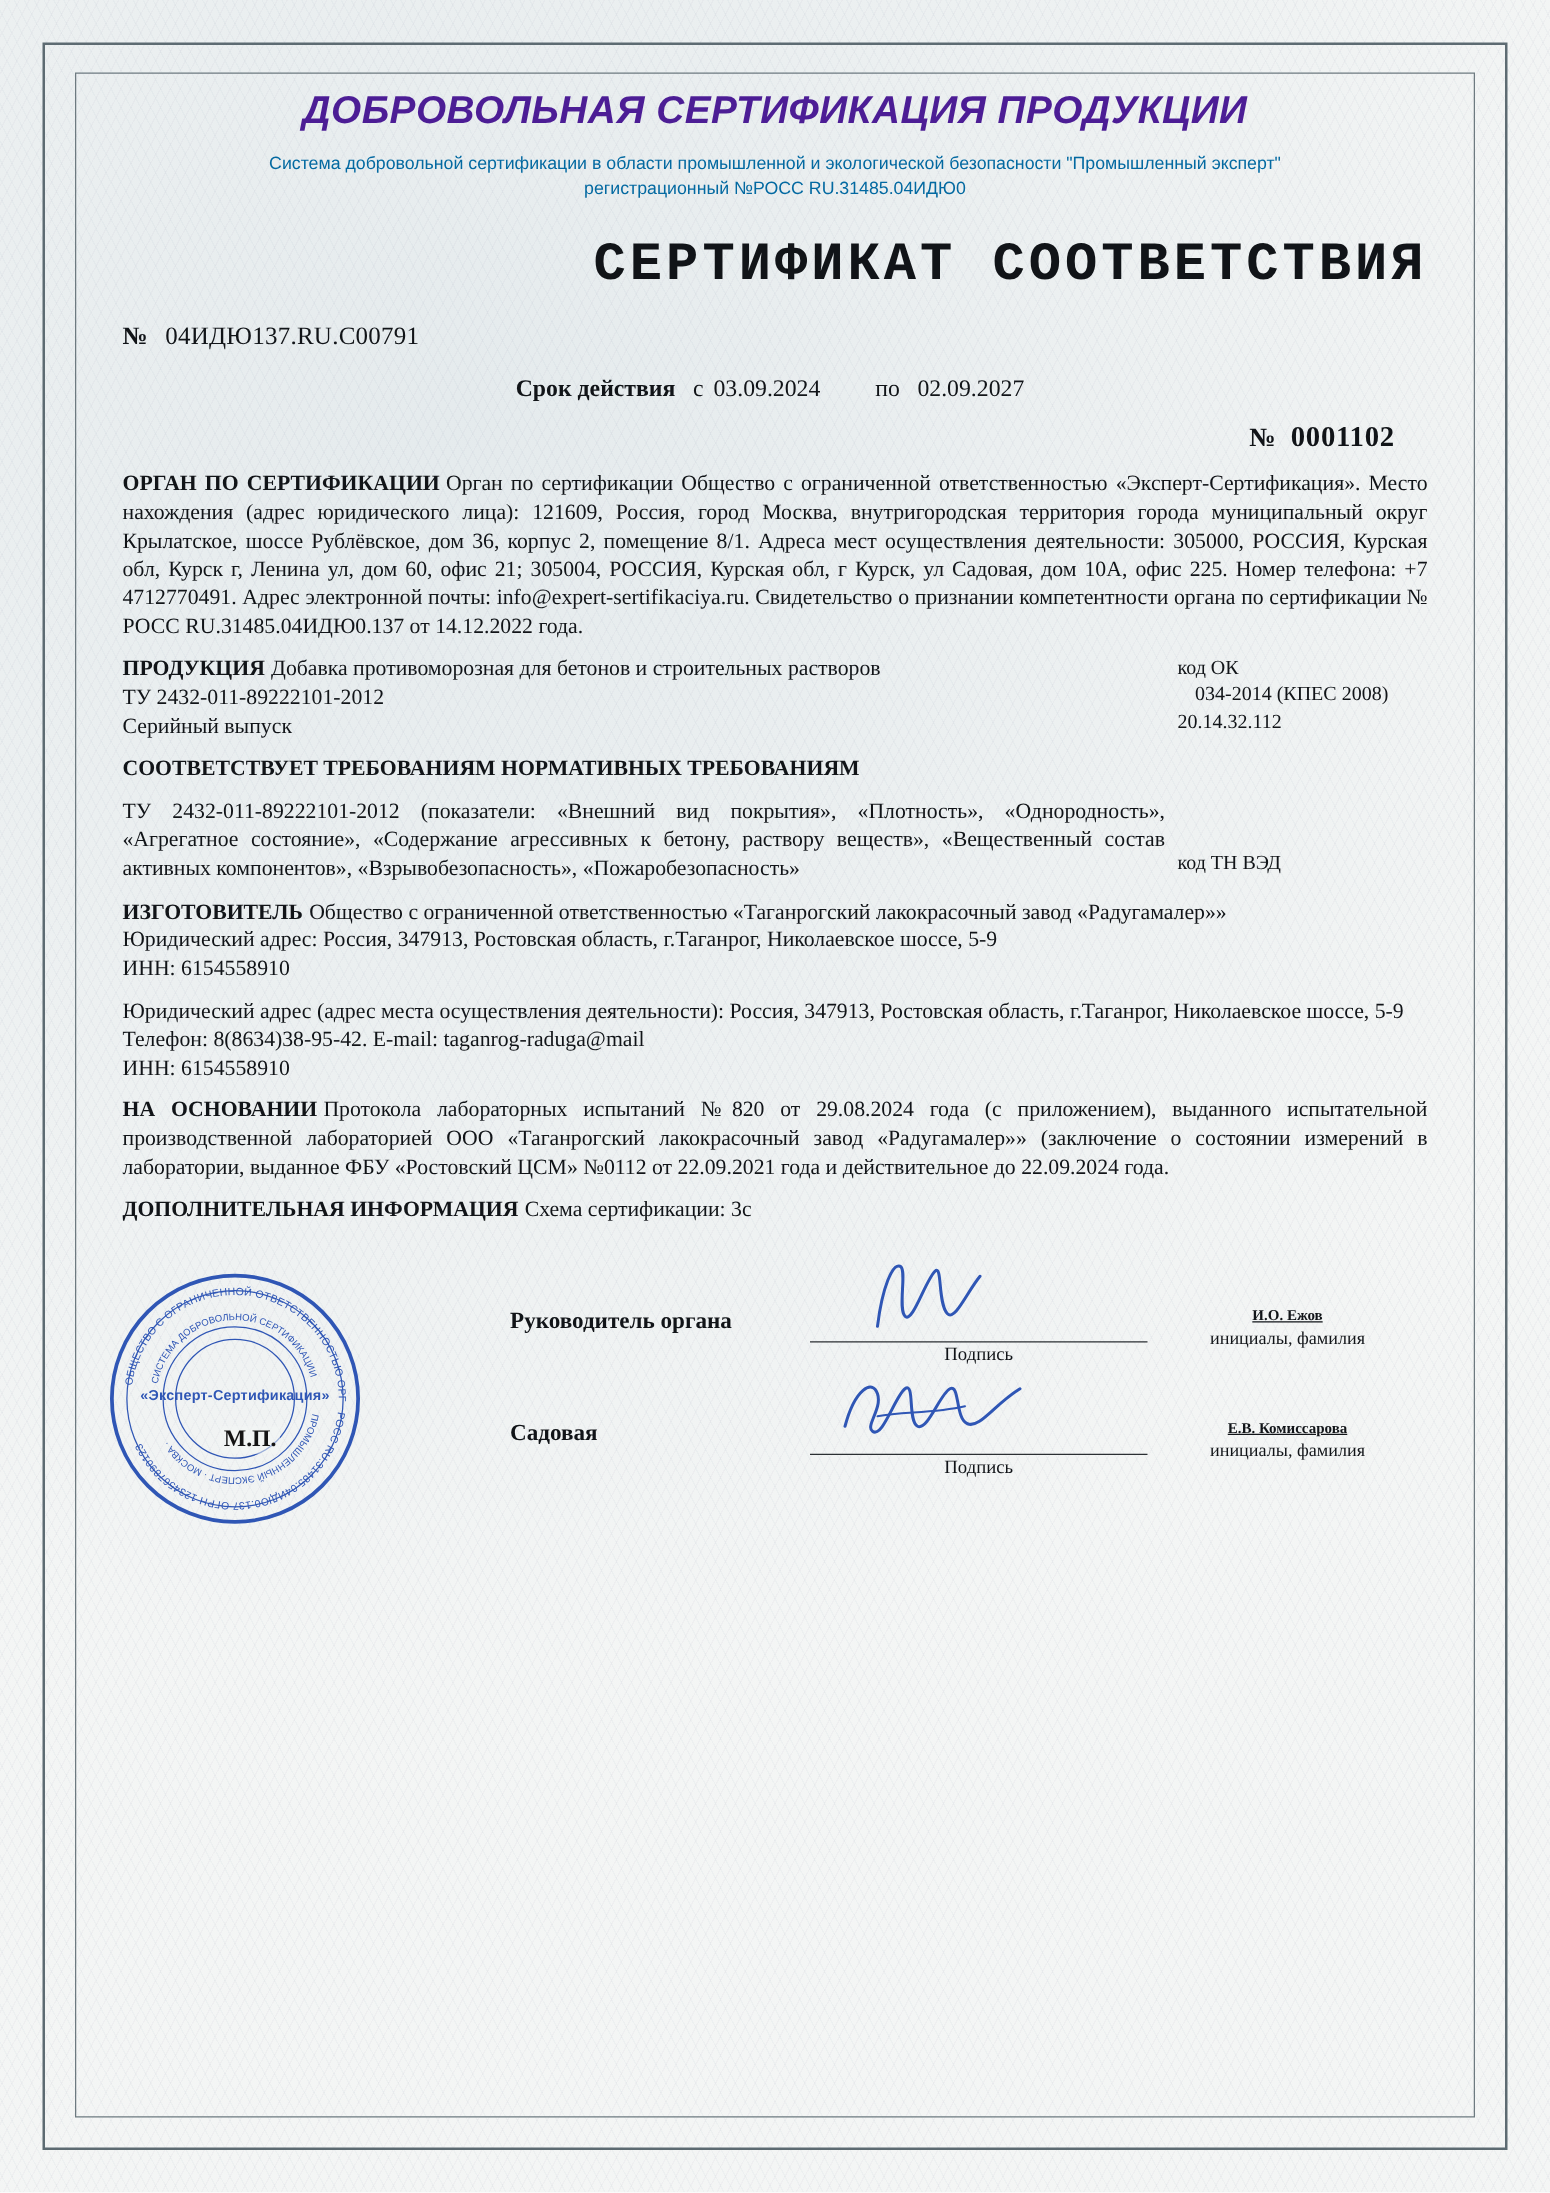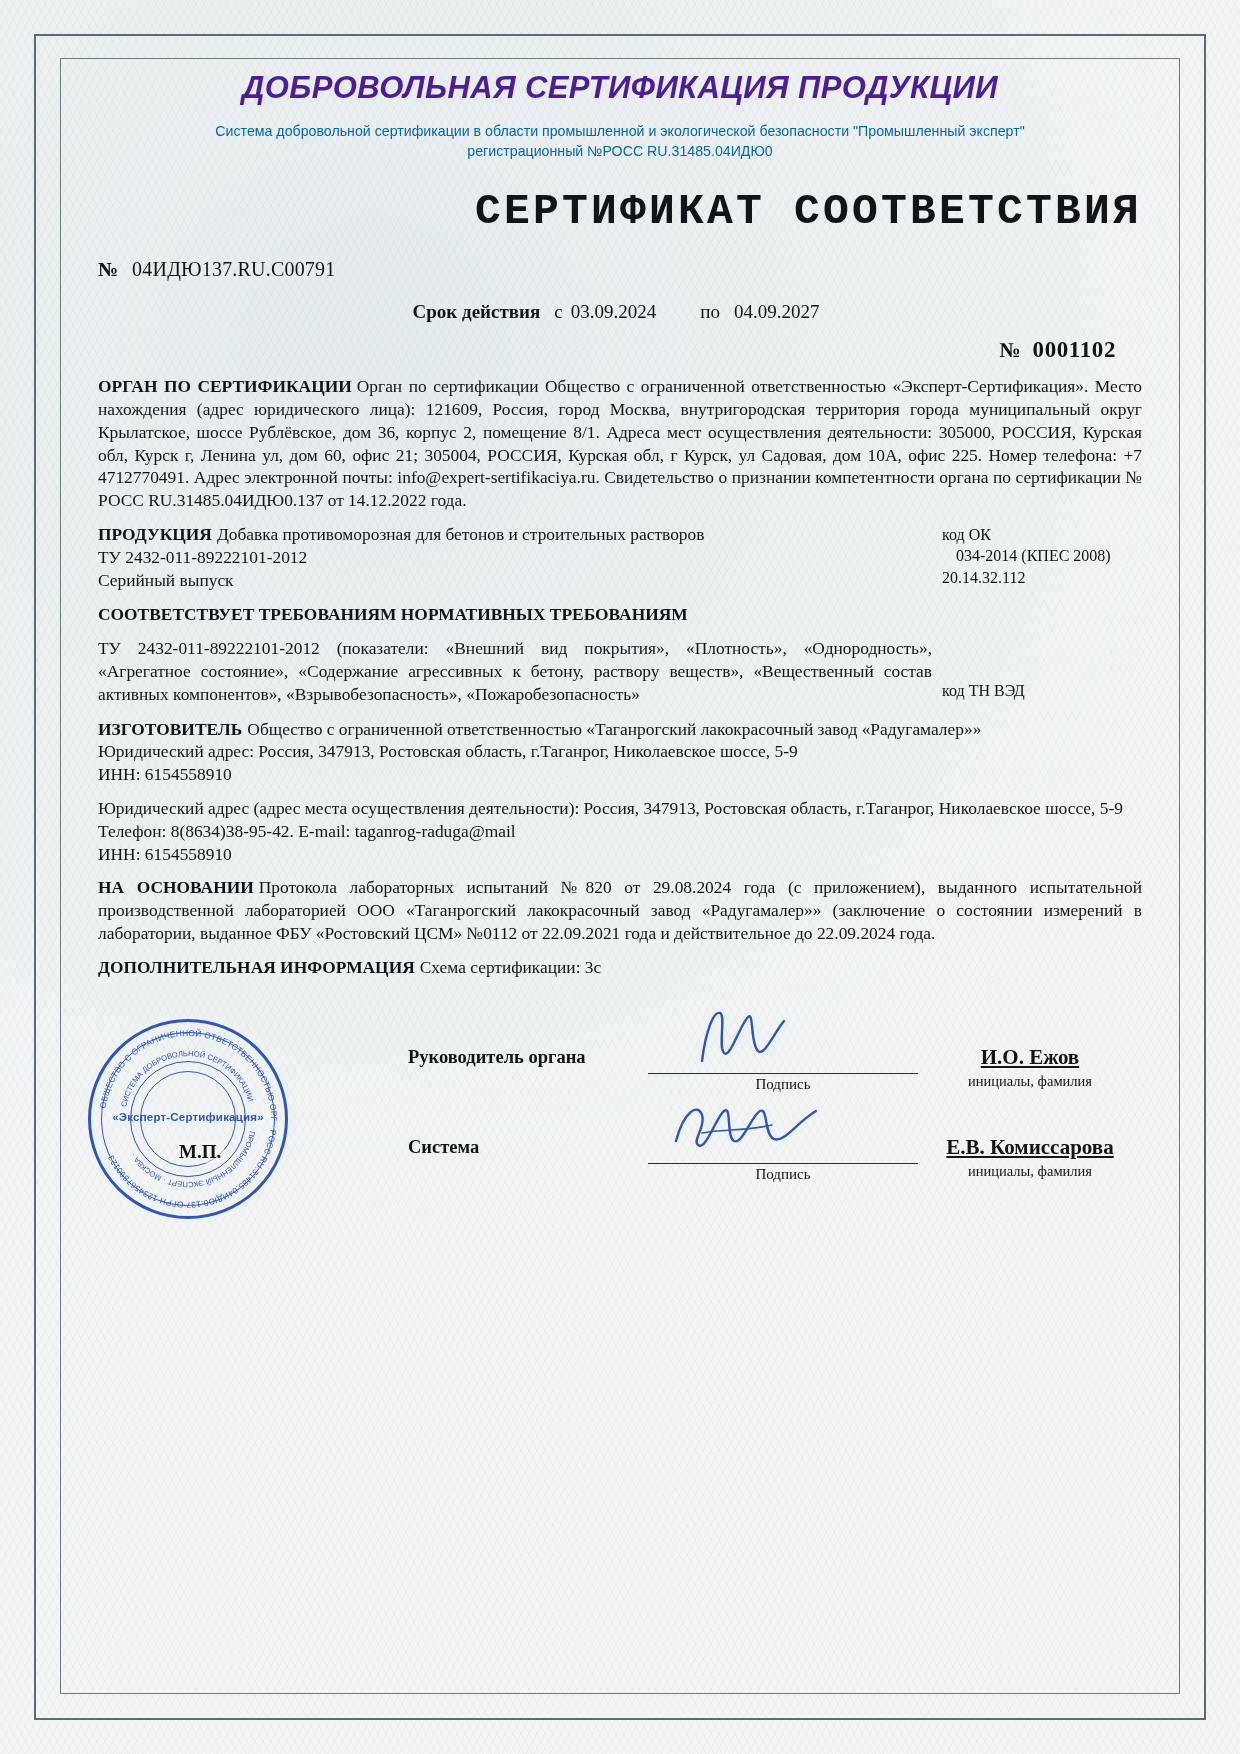--- a/index.html
+++ b/index.html
@@ -227,21 +227,21 @@
     font-size: 15px;
     margin-top: 2px;
   }
   .sign-right {
     flex: 1;
     text-align: center;
     padding-top: 12px;
   }
   .sign-name {
     font-weight: bold;
-    font-size: 21px;
+    font-size: 12px;
     text-decoration: underline;
   }
   .sign-sub {
     font-size: 14.5px;
     margin-top: 3px;
   }
   .scribble {
     position: absolute;
     left: 40px;
     top: -30px;
@@ -270,21 +270,21 @@
       <div>регистрационный №РОСС RU.31485.04ИДЮ0</div>
     </div>
 
     <div class="cert-title">СЕРТИФИКАТ СООТВЕТСТВИЯ</div>
 
     <div class="cert-number-row">
       <span class="nomer">№</span><span class="val">04ИДЮ137.RU.С00791</span>
     </div>
 
     <div class="validity-row">
-      <span class="lbl">Срок действия</span><span class="sm">с</span><span>03.09.2024</span><span class="gap"></span><span>по</span><span class="sm">04.09.2027</span>
+      <span class="lbl">Срок действия</span><span class="sm">с</span><span>03.09.2024</span><span class="gap"></span><span>по</span><span class="sm">02.09.2027</span>
     </div>
 
     <div class="blank-number">
       <span class="nomer">№</span><span class="val">0001102</span>
     </div>
 
     <div class="section">
       <span class="lbl-b">ОРГАН ПО СЕРТИФИКАЦИИ</span><span>Орган по сертификации Общество с ограниченной ответственностью «Эксперт-Сертификация». Место нахождения (адрес юридического лица): 121609, Россия, город Москва, внутригородская территория города муниципальный округ Крылатское, шоссе Рублёвское, дом 36, корпус 2, помещение 8/1. Адреса мест осуществления деятельности: 305000, РОССИЯ, Курская обл, Курск г, Ленина ул, дом 60, офис 21; 305004, РОССИЯ, Курская обл, г Курск, ул Садовая, дом 10А, офис 225. Номер телефона: +7 4712770491. Адрес электронной почты: info@expert-sertifikaciya.ru. Свидетельство о признании компетентности органа по сертификации № РОСС RU.31485.04ИДЮ0.137 от 14.12.2022 года.</span>
     </div>
 
@@ -379,21 +379,21 @@
             <div class="sign-line"></div>
             <div class="sign-cap">Подпись</div>
           </div>
           <div class="sign-right">
             <div class="sign-name">И.О. Ежов</div>
             <div class="sign-sub">инициалы, фамилия</div>
           </div>
         </div>
 
         <div class="sign-row">
-          <div class="sign-role">Система</div>
+          <div class="sign-role">Садовая</div>
           <div class="sign-mid">
             <svg class="scribble2" width="170" height="74" viewBox="0 0 170 74" aria-hidden="true">
               <path d="M8,52 C16,22 30,14 34,26 C38,38 24,52 30,56 C38,62 48,28 56,22 C64,16 58,48 66,52 C74,56 84,26 92,22 C100,18 96,46 106,50 C116,54 128,34 148,22" fill="none" stroke="#2f56b5" stroke-width="2.4" stroke-linecap="round"></path>
               <path d="M34,44 C54,40 78,42 104,36" fill="none" stroke="#2f56b5" stroke-width="1.6" stroke-linecap="round"></path>
             </svg>
             <div class="sign-line"></div>
             <div class="sign-cap">Подпись</div>
           </div>
           <div class="sign-right">
             <div class="sign-name">Е.В. Комиссарова</div>

